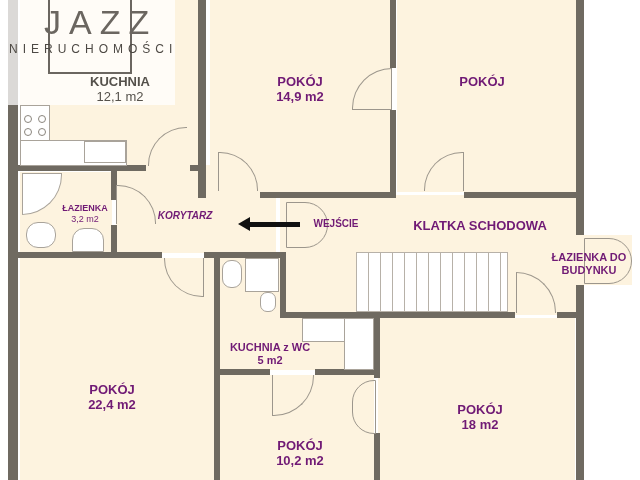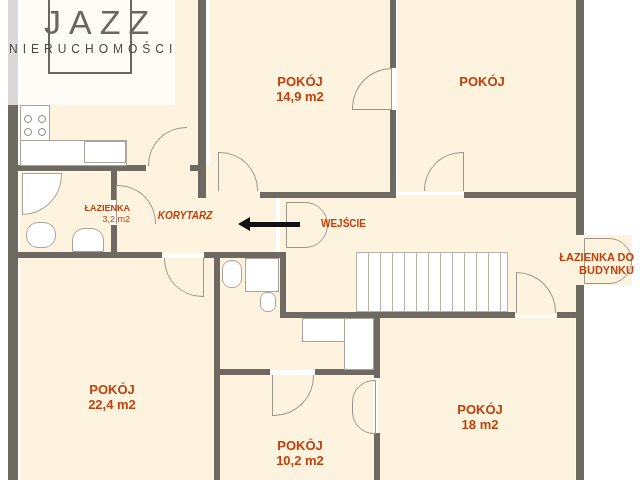--- a/index.html
+++ b/index.html
@@ -1,23 +1,23 @@
 <!DOCTYPE html>
 <html><head>
 <meta charset="utf-8">
 <style>
   html, body { margin:0; padding:0; }
   body { width:640px; height:480px; overflow:hidden; background:#ffffff; position:relative;
          font-family:"Liberation Sans", sans-serif; }
   .plan { position:absolute; left:0; top:0; width:640px; height:460px; }
   .floor { position:absolute; background:#fdf3df; }
   .wall { position:absolute; background:#6f6a61; }
-  .label { position:absolute; text-align:center; font-weight:bold; color:#c2410c; font-size:13px; line-height:15px; }
+  .label { position:absolute; text-align:center; font-weight:bold; color:#701a75; font-size:13px; line-height:15px; }
   .label .area { display:block; }
-  .small { font-size:10px; line-height:12px;text-align:right; }
+  .small { font-size:10px; line-height:12px; }
   .door { position:absolute; border:1px solid #9c968c; }
   .fix { position:absolute; background:#ffffff; border:1px solid #a9a39a; }
   .stairs { position:absolute; background:#ffffff; border:1px solid #b7b1a8;
             background-image:repeating-linear-gradient(90deg, transparent 0 11px, #b7b1a8 11px 12px); }
   .logo { position:absolute; left:0; top:0; width:175px; height:105px; background:rgba(255,255,255,0.75); }
   .logo-jazz { position:absolute; left:44px; top:3px; font-size:34px; letter-spacing:8px; color:#6b6660; font-weight:normal; }
   .logo-sub { position:absolute; left:9px; top:42px; font-size:12px; letter-spacing:5px; color:#4d4944; }
   .logo-box { position:absolute; left:48px; top:0px; width:80px; height:72px; border-left:2px solid #6b6660; border-right:2px solid #6b6660; border-bottom:2px solid #6b6660; }
   .arrow { position:absolute; left:248px; top:222px; width:52px; height:5px; background:#111; }
   .arrow:before { content:""; position:absolute; left:-10px; top:-5px; border-right:12px solid #111; border-top:7px solid transparent; border-bottom:7px solid transparent; }
@@ -94,33 +94,44 @@
   <div class="door" style="left:164px;top:258px;width:38px;height:38px;border-radius:0 0 0 38px;border-top:none;"></div>
   <div class="door" style="left:272px;top:375px;width:40px;height:40px;border-radius:0 0 40px 0;border-top:none;"></div>
   <div class="door" style="left:352px;top:380px;width:22px;height:52px;border-radius:22px 0 0 22px;"></div>
 
   <div class="logo">
     <div class="logo-box"></div>
     <div class="logo-jazz">JAZZ</div>
     <div class="logo-sub">NIERUCHOMOŚCI</div>
   </div>
 
+  <div class="label" style="left:70px;top:74px;width:100px;color:#55514b;font-weight:normal;">
+    <span style="font-weight:bold;">KUCHNIA</span>
+    <span class="area">12,1 m2</span>
+  </div>
   <div class="label" style="left:250px;top:74px;width:100px;">
     <span>POKÓJ</span>
     <span class="area">14,9 m2</span>
   </div>
   <div class="label" style="left:432px;top:74px;width:100px;">
     <span>POKÓJ</span>
   </div>
   <div class="label small" style="left:40px;top:203px;width:90px;font-size:9px;line-height:11px;">
     <span>ŁAZIENKA</span>
     <span class="area" style="font-weight:normal;">3,2 m2</span>
   </div>
   <div class="label" style="left:135px;top:208px;width:100px;font-size:10px;line-height:16px;font-style:italic;">
     <span>KORYTARZ</span>
+  </div>
+  <div class="label" style="left:400px;top:218px;width:160px;">
+    <span>KLATKA SCHODOWA</span>
+  </div>
+  <div class="label small" style="left:215px;top:341px;width:110px;font-size:11px;line-height:13px;">
+    <span>KUCHNIA z WC</span>
+    <span class="area">5 m2</span>
   </div>
   <div class="label" style="left:62px;top:382px;width:100px;">
     <span>POKÓJ</span>
     <span class="area">22,4 m2</span>
   </div>
   <div class="label" style="left:250px;top:438px;width:100px;">
     <span>POKÓJ</span>
     <span class="area">10,2 m2</span>
   </div>
   <div class="label" style="left:430px;top:402px;width:100px;">

